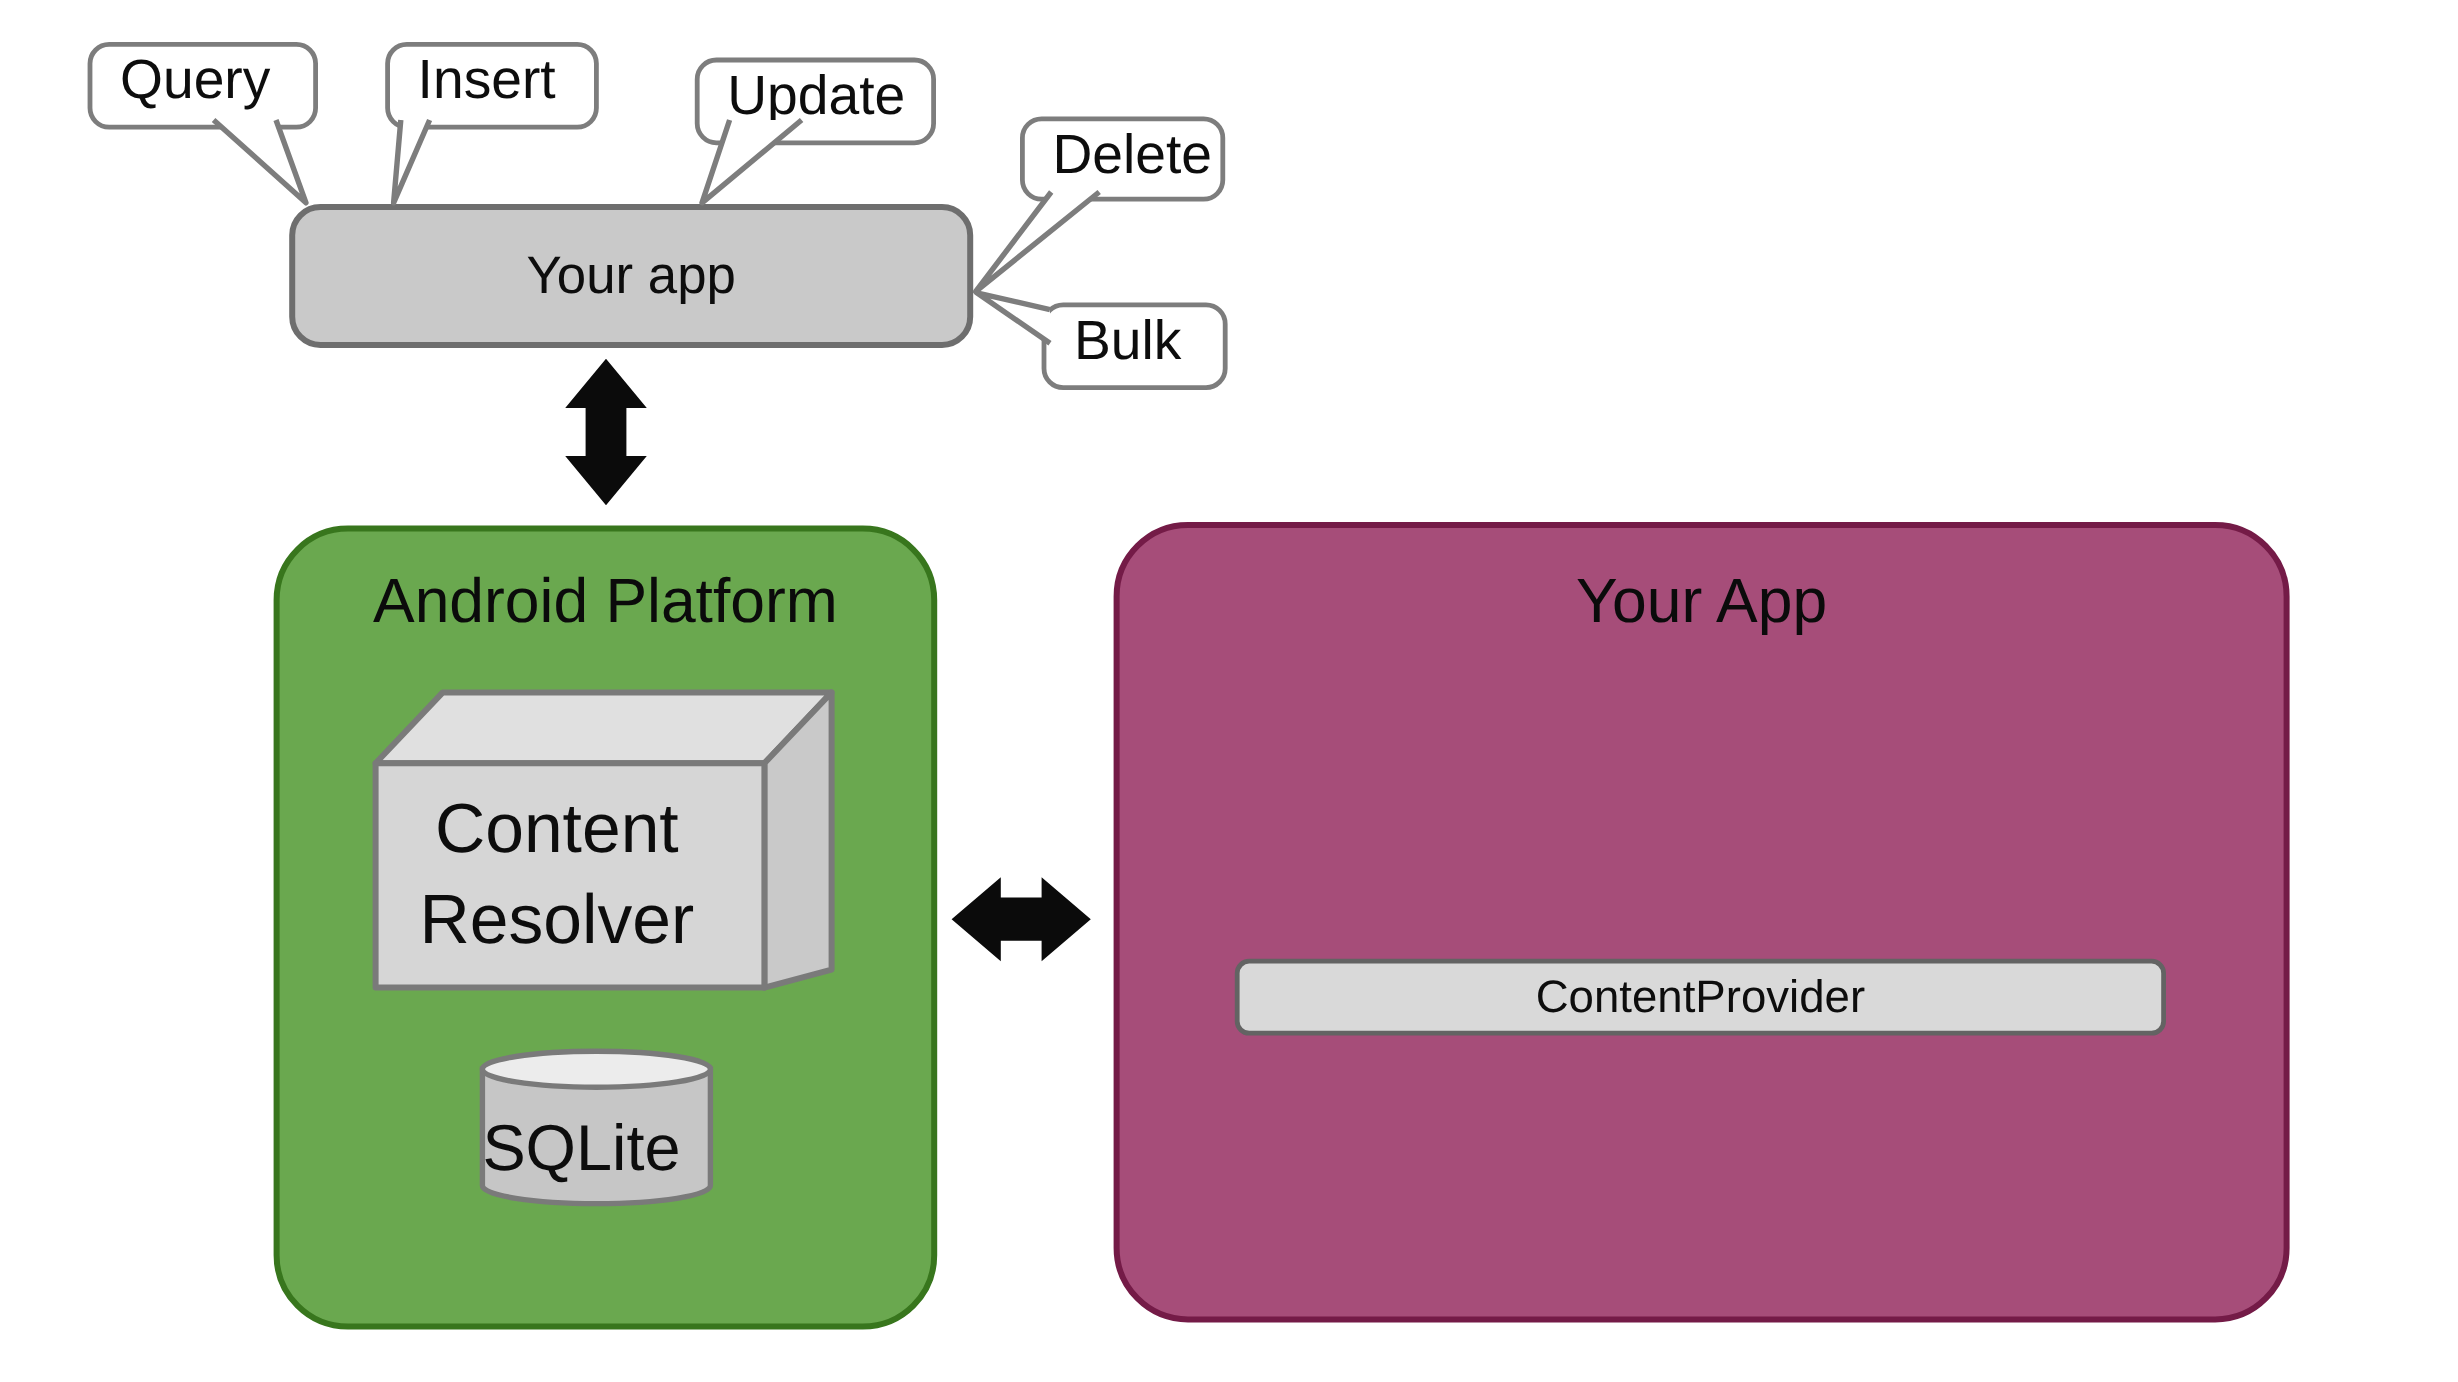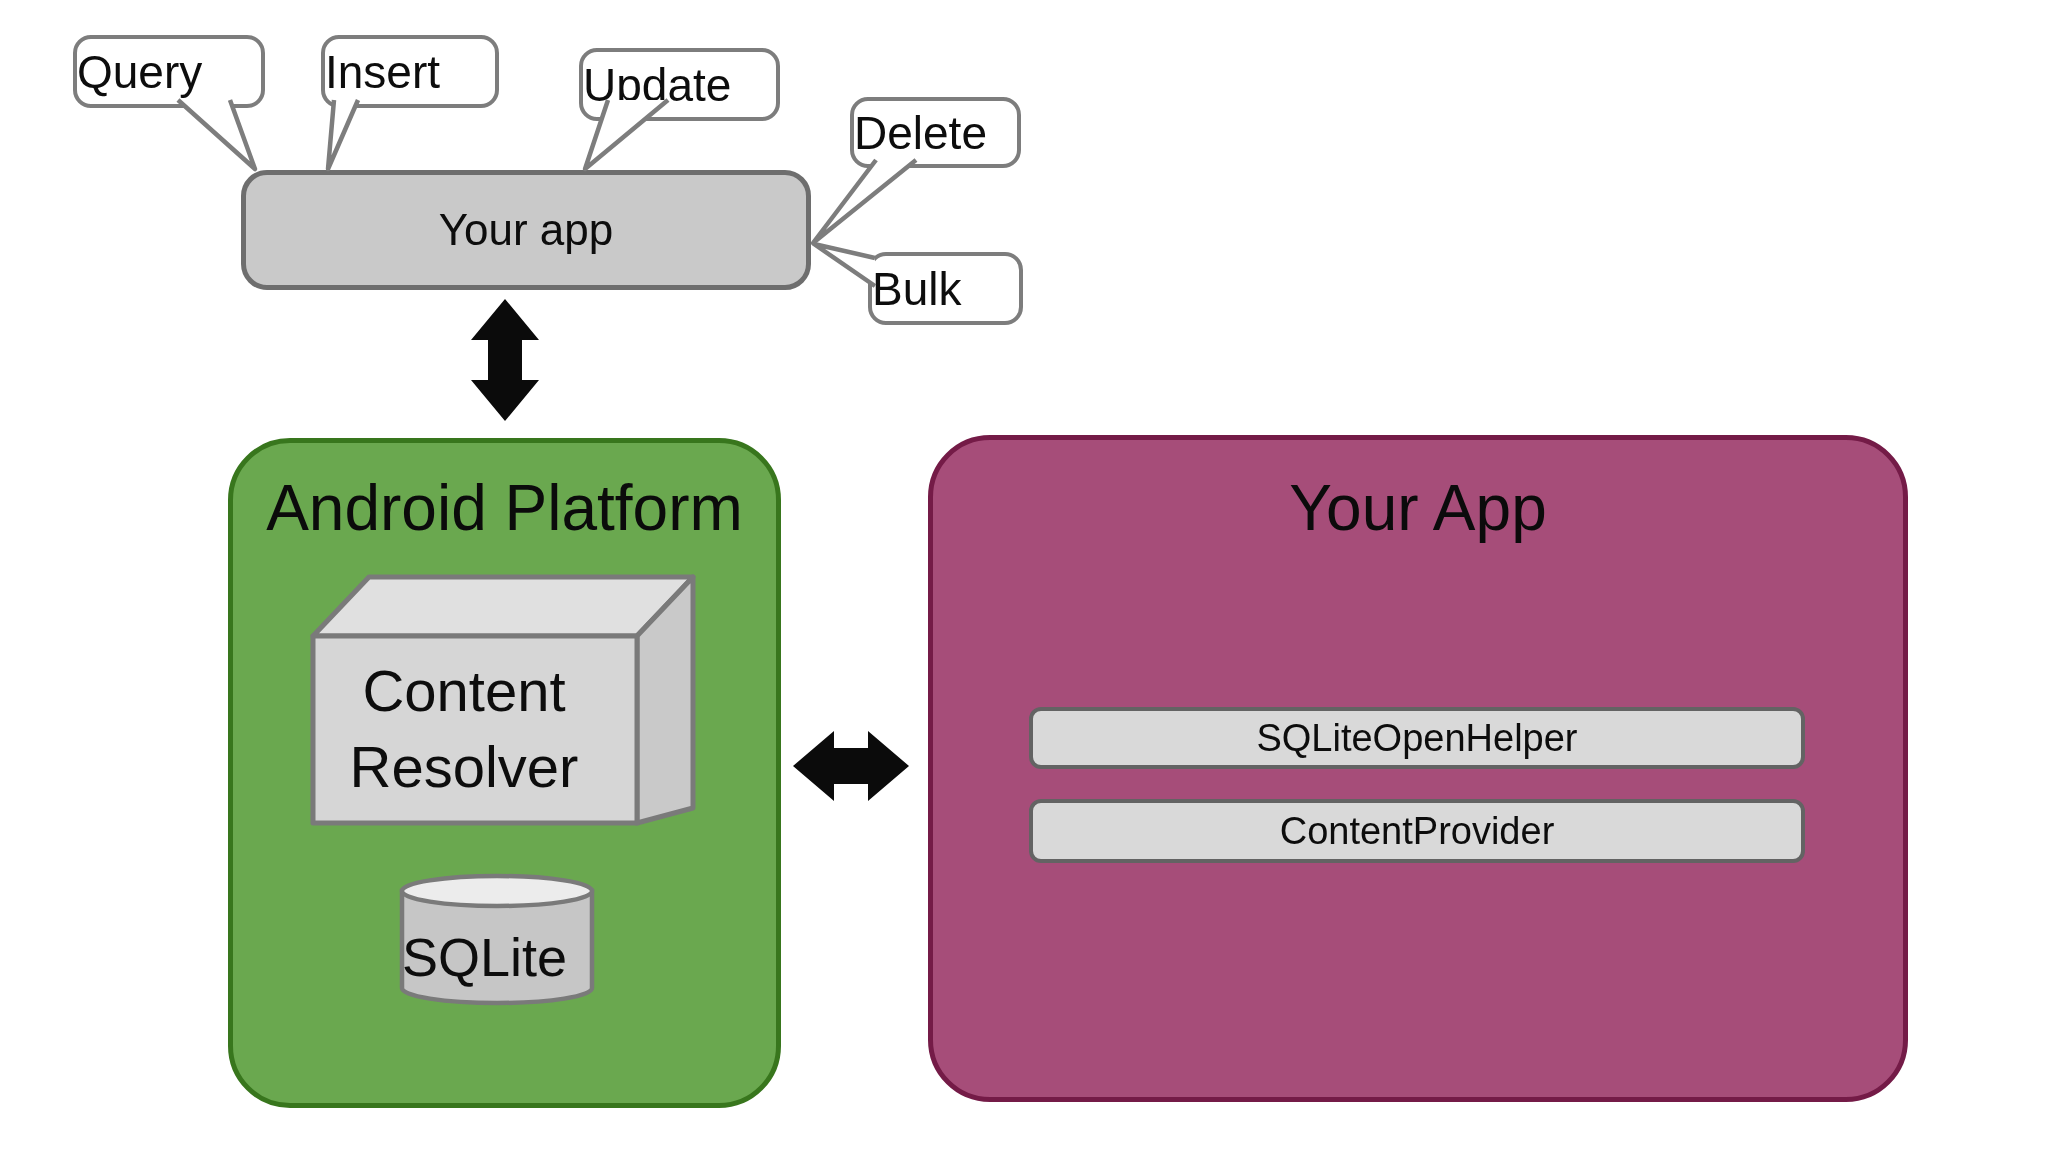--- a/index.html
+++ b/index.html
@@ -14,21 +14,21 @@
     overflow: hidden;
   }
 
   
   .bubble {
     position: absolute;
     background: #ffffff;
     border: 4px solid var(--bubble-border, #7d7d7d);
     border-radius: 18px;
     display: flex;
-    align-items: center;
+    padding-left: 23px;
     font-size: 46px;
     z-index: 2;
   }
 
   
   .app-box {
     position: absolute;
     left: 241px; top: 170px; width: 570px; height: 120px;
     background: var(--gray-fill, #c9c9c9);
     border: 5px solid var(--gray-border, #6e6e6e);
@@ -52,21 +52,21 @@
     left: 928px; top: 435px; width: 980px; height: 667px;
     background: var(--purple-fill, #a64d79);
     border: 5px solid var(--purple-border, #741b47);
     border-radius: 62px;
     z-index: 1;
   }
   .container-title {
     position: absolute;
     left: 0; width: 100%;
     text-align: center;
-    font-size: 64px;
+    font-size: 52px;
     color: #0b0b0b;
   }
   .layer-bar {
     position: absolute;
     left: 96px; width: 776px;
     background: var(--bar-fill, #d9d9d9);
     border: 4px solid var(--bar-border, #636363);
     border-radius: 12px;
     display: flex; align-items: center; justify-content: center;
     font-size: 38px;
@@ -128,23 +128,20 @@
   <div class="app-box">
     <span>Your app</span>
   </div>
 
   <div class="platform-box">
     <div class="container-title" style="top:28px;">Android Platform</div>
   </div>
 
   <div class="yourapp-box">
     <div class="container-title" style="top:31px;">Your App</div>
-    <div class="layer-bar" style="top:267px; height:62px;">
-      <span>SQLiteOpenHelper</span>
-    </div>
     <div class="layer-bar" style="top:359px; height:64px;">
       <span>ContentProvider</span>
     </div>
   </div>
 
   <svg class="overlay" viewBox="0 0 2048 1152">
 
     <path class="tail" d="M 178 100 L 255 169 L 230 100"></path>
     <path class="tail" d="M 334 100 L 328 169 L 358 100"></path>
     <path class="tail" d="M 608 100 L 585 169 L 668 100"></path>

